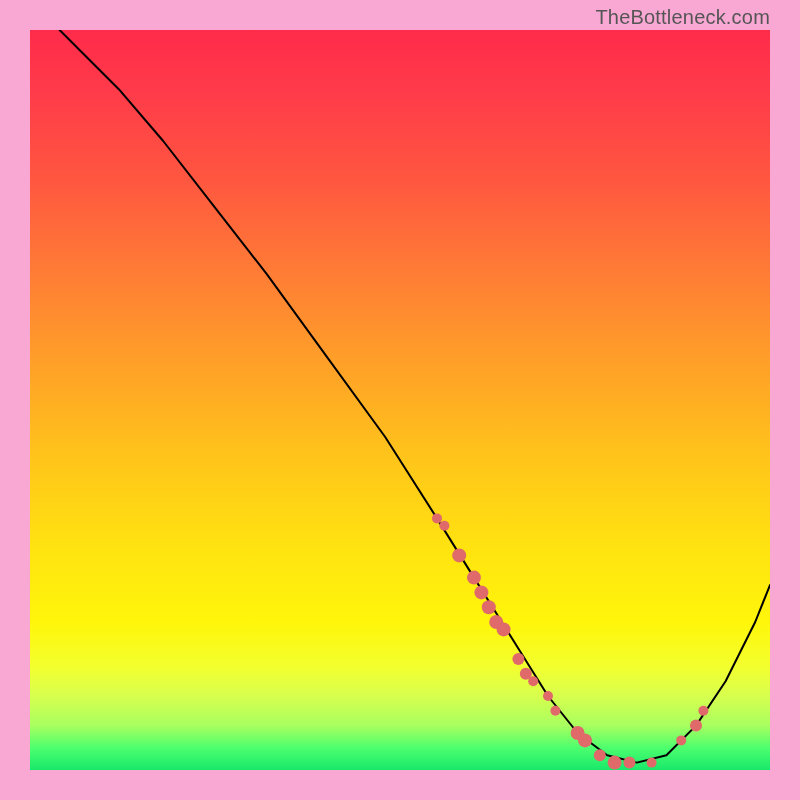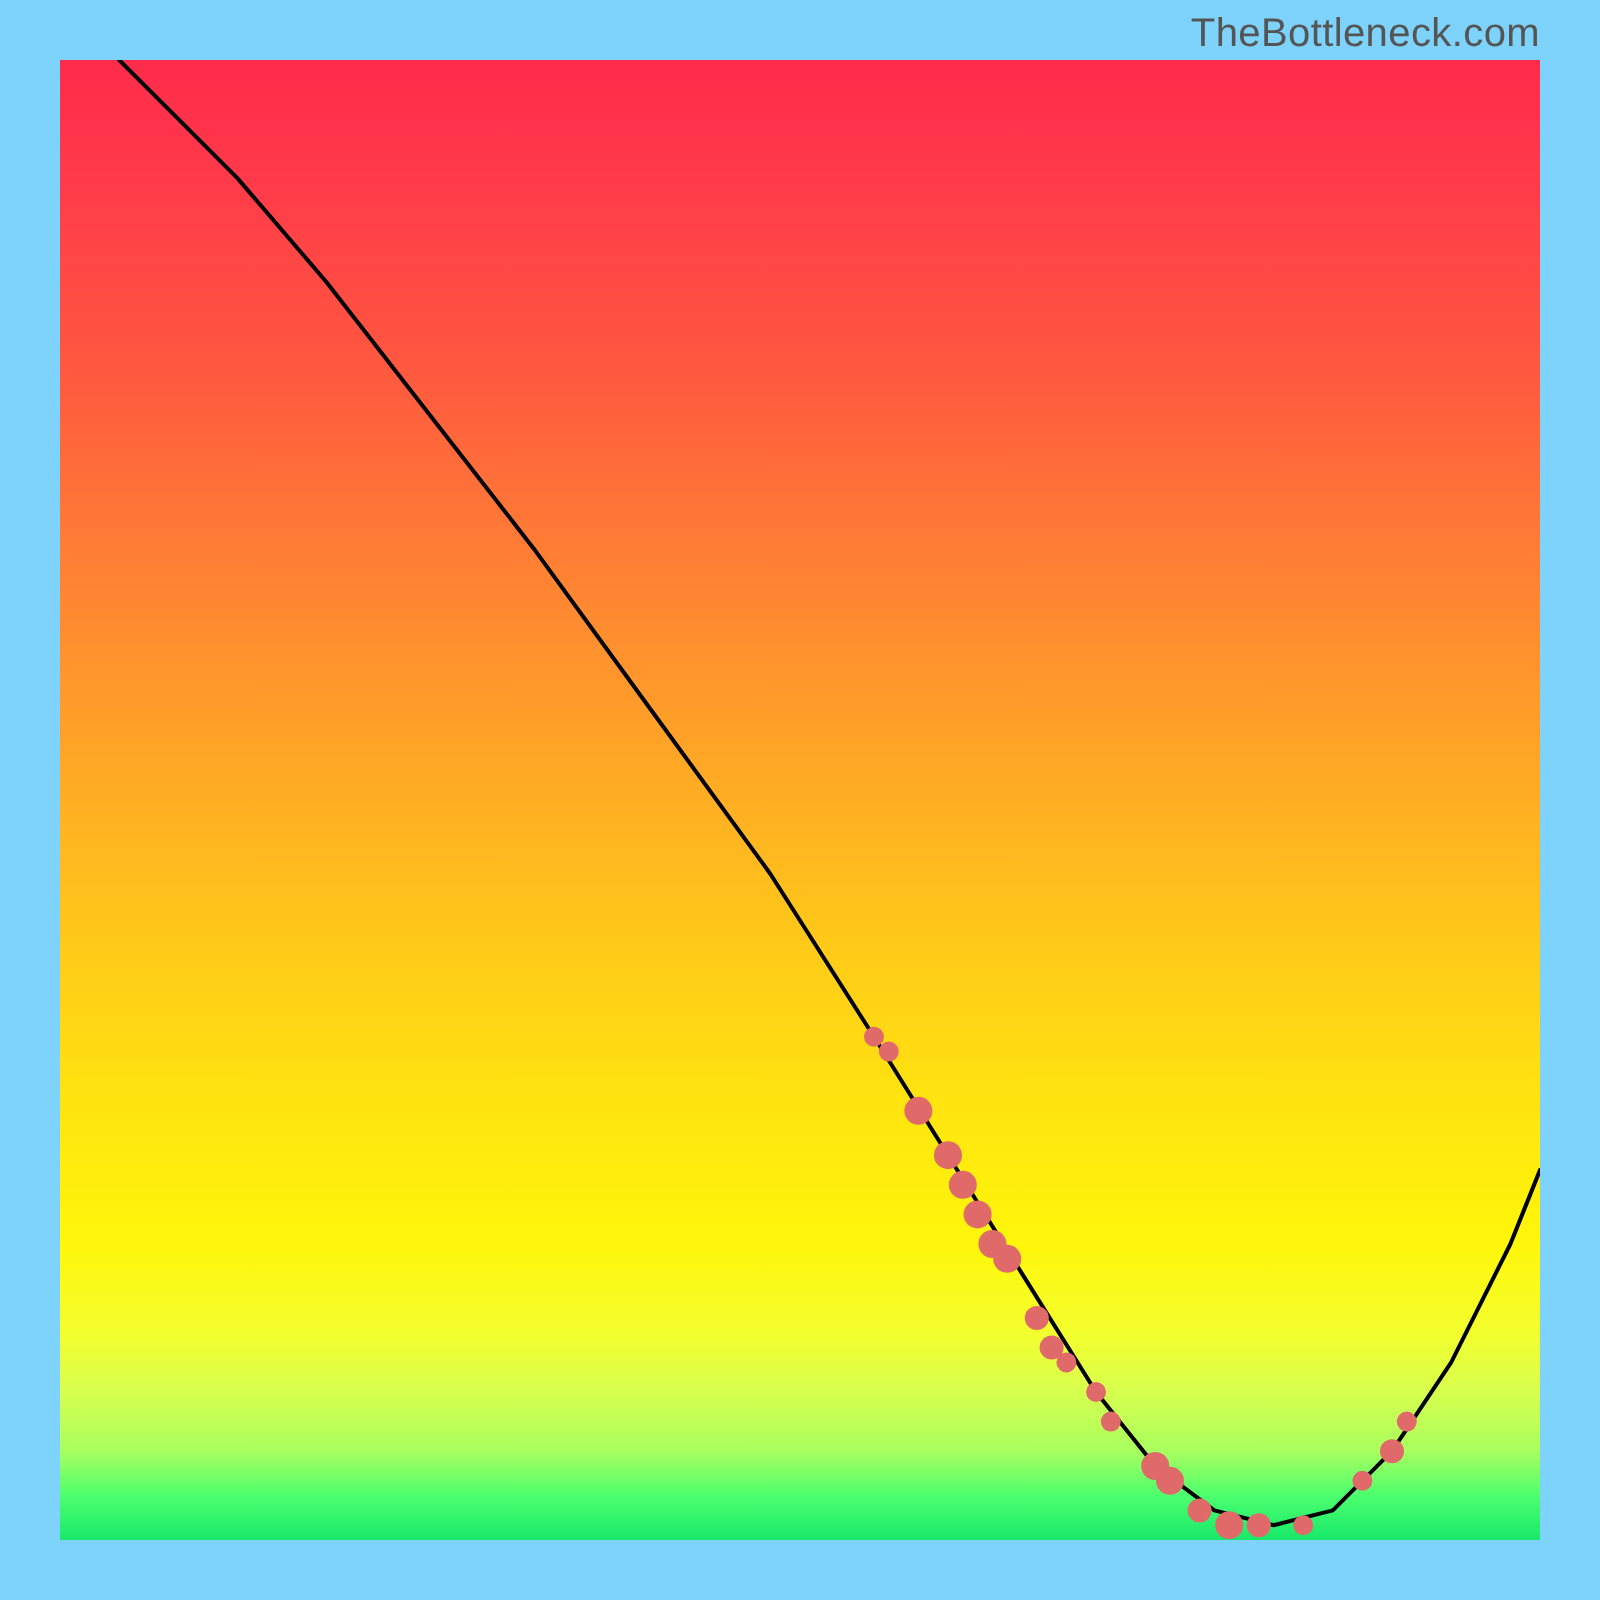--- a/index.html
+++ b/index.html
@@ -10,21 +10,21 @@
     background: #000;
     overflow: hidden;
     font-family: Arial, Helvetica, sans-serif;
   }
   .frame {
     position: absolute;
     left: 0;
     top: 0;
     width: 800px;
     height: 800px;
-    background: #7dd3fc;
+    background: #f9a8d4;
   }
   .plot {
     position: absolute;
     left: 30px;
     top: 30px;
     width: 740px;
     height: 740px;
     
     background: linear-gradient(to bottom,
       #ff2b4a 0%,

